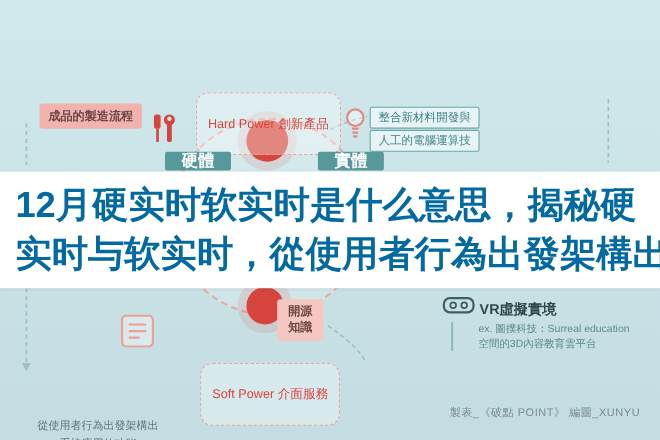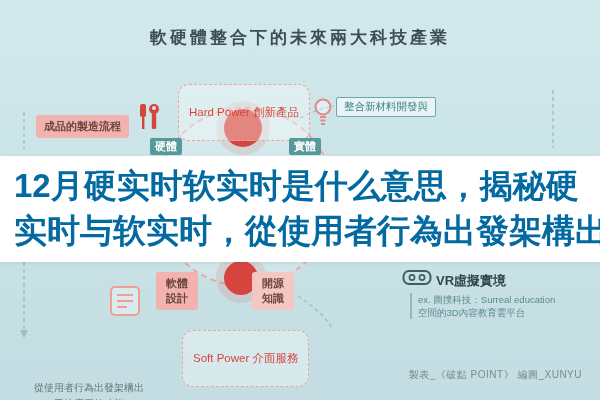--- a/index.html
+++ b/index.html
@@ -30,51 +30,51 @@
     color:#d6453d;font-size:11.5px;font-weight:normal;z-index:2;background:rgba(255,255,255,0.35);
     white-space:nowrap;
   }
   .pill-hard{left:178px;top:84px;}
   .pill-soft{left:182px;top:330px;}
 
   .pink-box{
     background:#f2b3ae;color:#6b4643;font-weight:bold;font-size:11px;
     padding:4px 8px;border-radius:3px;z-index:2;white-space:nowrap;
   }
-  .manufacture{left:36px;top:115px;text-align:right;}
+  .manufacture{left:36px;top:94px;text-align:right;}
 
   .teal-box{
     border:1px solid #6aa7a9;background:rgba(255,255,255,0.55);color:#3f8486;
     font-size:10.5px;padding:2px 7px;border-radius:2px;z-index:2;white-space:nowrap;
   }
   .mat1{left:336px;top:97px;}
   .mat2{left:336px;top:118px;}
 
   .teal-tag{
-    background:#57999b;color:#ffffff;font-size:11px;font-weight:bold;
-    width:32px;height:17px;line-height:17px;text-align:center;border-radius:2px;z-index:2;
+    background:#57999b;color:#ffffff;font-size:15px;font-weight:bold;
+    width:60px;height:17px;line-height:17px;text-align:center;border-radius:2px;z-index:2;
   }
   .tag-hw{left:150px;top:138px;}
   .tag-entity{left:289px;top:138px;}
 
   .pink-card{
     width:42px;padding:4px 0;background:#f2b3ae;border-radius:3px;color:#6b4643;
     font-size:11px;font-weight:bold;text-align:center;line-height:15px;z-index:2;
   }
   .card-sd{left:156px;top:272px;}
   .card-ok{left:252px;top:272px;background:#f6c7c2;}
 
   .note{font-size:10px;color:#64757a;line-height:16px;z-index:2;}
   .note-left{left:14px;top:332px;width:150px;text-align:center;margin-top:48px;}
   .note-right{left:332px;top:322px;width:120px;text-align:left;line-height:15px;}
 
   .vr-title{left:436px;top:272px;font-size:13px;font-weight:bold;color:#33464b;z-index:2;}
   .vr-desc{
     left:410px;top:293px;width:152px;font-size:9.5px;color:#5d8a8c;line-height:13px;
-    border-left:2px solid #8fbcbe;padding-left:6px;z-index:2;
+    border-left:2px solid #8fbcbe;padding-left:23px;z-index:2;
   }
 
   .credit{right:18px;top:368px;font-size:10px;color:#7d8a8e;z-index:2;letter-spacing:0.5px;}
 
   .icon{z-index:2;}
   .tools-icon{left:136px;top:102px;}
   .bulb-icon{left:311px;top:96px;}
   .doc-icon{left:110px;top:286px;}
   .vr-icon{left:402px;top:268px;}
 
@@ -98,21 +98,20 @@
       <path d="M24 262 V330"></path>
       <path d="M553 90 V148"></path>
       <path d="M300 118 C316 110, 324 108, 334 106"></path>
       <path d="M298 296 C318 310, 326 318, 332 328"></path>
     </g>
     <g fill="#9fc0c2">
       <path d="M20 330 L28 330 L24 338 Z"></path>
     </g>
   </svg>
 
-  <div class="abs diagram-title">軟硬體整合下的未來兩大科技產業</div>
 
   <div class="abs venn-circle"></div>
   <div class="abs red-dot dot-top"></div>
   <div class="abs red-dot dot-bottom"></div>
 
   <div class="abs power-pill pill-hard">Hard Power 創新產品</div>
   <div class="abs power-pill pill-soft">Soft Power 介面服務</div>
 
   <div class="abs pink-box manufacture">成品的製造流程</div>
 
@@ -125,28 +124,25 @@
   </svg>
 
   <svg class="abs icon bulb-icon" width="24" height="30" viewBox="0 0 24 30">
     <circle cx="12" cy="11" r="7.5" fill="rgba(255,255,255,0.4)" stroke="#e08a84" stroke-width="2"></circle>
     <path d="M9 21 h6" stroke="#e08a84" stroke-width="2"></path>
     <path d="M9.5 24.5 h5" stroke="#e08a84" stroke-width="2"></path>
     <path d="M10 28 h4" stroke="#e08a84" stroke-width="2"></path>
   </svg>
 
   <div class="abs teal-box mat1">整合新材料開發與</div>
+  <div class="abs teal-box mat2">人工的電腦運算技</div>
 
   <div class="abs teal-tag tag-hw">硬體</div>
   <div class="abs teal-tag tag-entity">實體</div>
 
-  <div class="abs pink-card card-sd">
-    <div>軟體</div>
-    <div>設計</div>
-  </div>
   <div class="abs pink-card card-ok">
     <div>開源</div>
     <div>知識</div>
   </div>
 
   <svg class="abs icon doc-icon" width="30" height="30" viewBox="0 0 30 30">
     <rect x="1" y="1" width="28" height="28" rx="4" fill="rgba(255,255,255,0.35)" stroke="#ef9f99" stroke-width="2"></rect>
     <path d="M7 9 h16 M7 15 h16 M7 21 h10" stroke="#ef9f99" stroke-width="2"></path>
   </svg>
 

